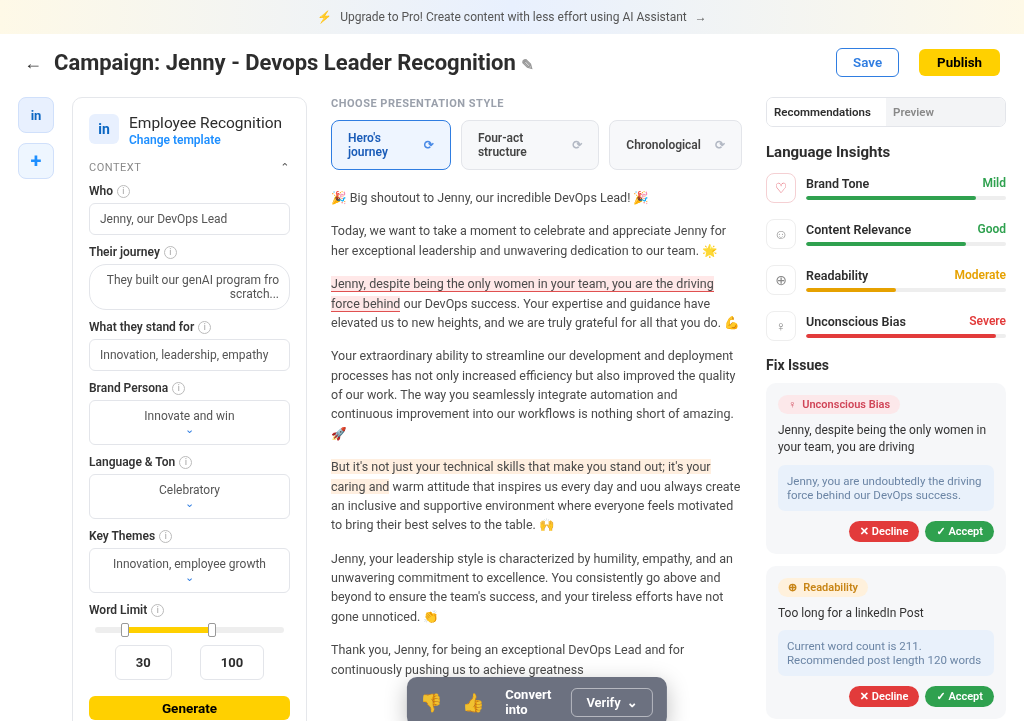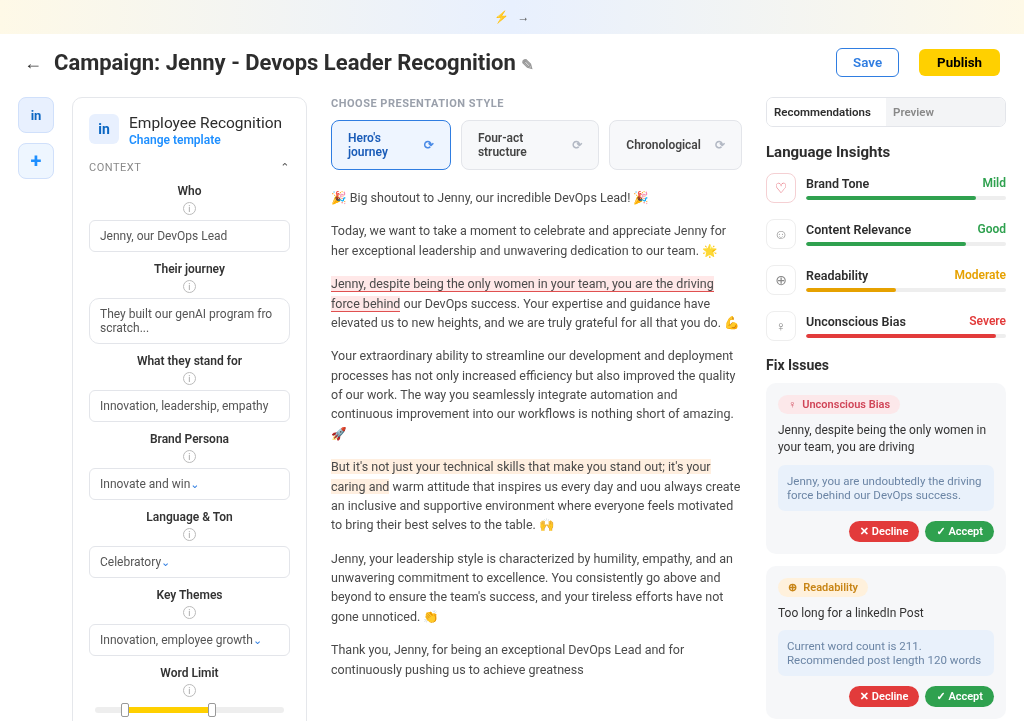--- a/index.html
+++ b/index.html
@@ -22,25 +22,25 @@
 
 .left-panel { width: 235px; background: #fff; border: 1px solid #e5e7eb; border-radius: 10px; padding: 16px; }
 .template-head { display: flex; align-items: flex-start; gap: 10px; margin-bottom: 14px; }
 .template-icon { width: 30px; height: 30px; background: #e8f0fe; border-radius: 6px; display: flex; align-items: center; justify-content: center; color: #0a66c2; font-weight: 700; font-size: 14px; }
 .template-title { font-size: 15.5px; font-weight: 400; }
 .template-change { color: #1e8fff; font-size: 12px; font-weight: 600; }
 
 .section-label { font-size: 11px; text-transform: uppercase; letter-spacing: .5px; color: #8a8a8a; display: flex; justify-content: space-between; align-items: center; margin-bottom: 10px; }
 .chev { color: #555; }
 
-.field-label { font-size: 12px; font-weight: 600; color: #333; margin: 10px 0 5px; display: flex; align-items: center; gap: 4px; flex-direction: column; }
+.field-label { font-size: 12px; font-weight: 600; color: #333; margin: 10px 0 5px; display: flex; align-items: center; gap: 4px; }
 .info { width: 13px; height: 13px; border-radius: 50%; border: 1px solid #bbb; color: #bbb; font-size: 9px; display: inline-flex; align-items: center; justify-content: center; }
 .input, .select { width: 100%; border: 1px solid #e3e5ea; border-radius: 6px; padding: 8px 10px; font-size: 12px; color: #555; background: #fff; }
-.textarea { width: 100%; border: 1px solid #e3e5ea; border-radius: 10px; padding: 8px 10px; font-size: 12px; color: #555; min-height: 46px; resize: none; }
-.select { display: flex; justify-content: flex-start; align-items: center; cursor: pointer; }
+.textarea { width: 100%; border: 1px solid #e3e5ea; border-radius: 17px; padding: 8px 10px; font-size: 12px; color: #555; min-height: 46px; resize: none; text-align: right; }
+.select { display: flex; justify-content: flex-start; align-items: center; cursor: pointer; flex-direction: column; }
 .select-caret { color: #2f7de1; font-size: 11px; }
 
 .slider-wrap { margin-top: 6px; }
 .track { height: 6px; background: linear-gradient(90deg, #eee 0%, #eee 15%, #ffd000 15%, #ffd000 60%, #eee 60%); border-radius: 3px; position: relative; margin: 10px 6px; }
 .handle { width: 8px; height: 14px; background: #fff; border: 1px solid #999; border-radius: 2px; position: absolute; top: -4px; }
 .handle.h1 { left: 14%; }
 .handle.h2 { left: 60%; }
 .limit-boxes { display: flex; gap: 28px; justify-content: center; margin-top: 12px; }
 .limit-box { border: 1px solid #e3e5ea; border-radius: 6px; padding: 9px 20px; font-weight: 700; font-size: 13px; }
 .btn-generate { width: 100%; background: #ffd000; border: none; border-radius: 6px; padding: 4px; font-weight: 700; margin-top: 16px; cursor: pointer; font-size: 13.5px; }
@@ -94,20 +94,21 @@
 .suggest { background: #e9f1fb; border-radius: 7px; padding: 9px; font-size: 11.5px; color: #6b85a5; margin-bottom: 10px; }
 .fix-actions { display: flex; gap: 6px; justify-content: flex-end; }
 .decline { background: #e23b3b; color: #fff; border: none; border-radius: 14px; padding: 4px 11px; font-size: 11px; font-weight: 600; cursor: pointer; }
 .accept { background: #2fa14f; color: #fff; border: none; border-radius: 14px; padding: 4px 11px; font-size: 11px; font-weight: 600; cursor: pointer; }
 </style>
 </head>
 <body>
 
 <div class="banner">
   <span class="bolt">⚡</span>
+  <span>Upgrade to Pro!  Create content with less effort using AI Assistant</span>
   <span>→</span>
 </div>
 
 <div class="header">
   <span class="back-arrow">←</span>
   <h1 class="header-title">
     <span>Campaign: Jenny - Devops Leader  Recognition</span>
     <span class="edit-icon">✎</span>
   </h1>
   <button class="btn-save">Save</button>

